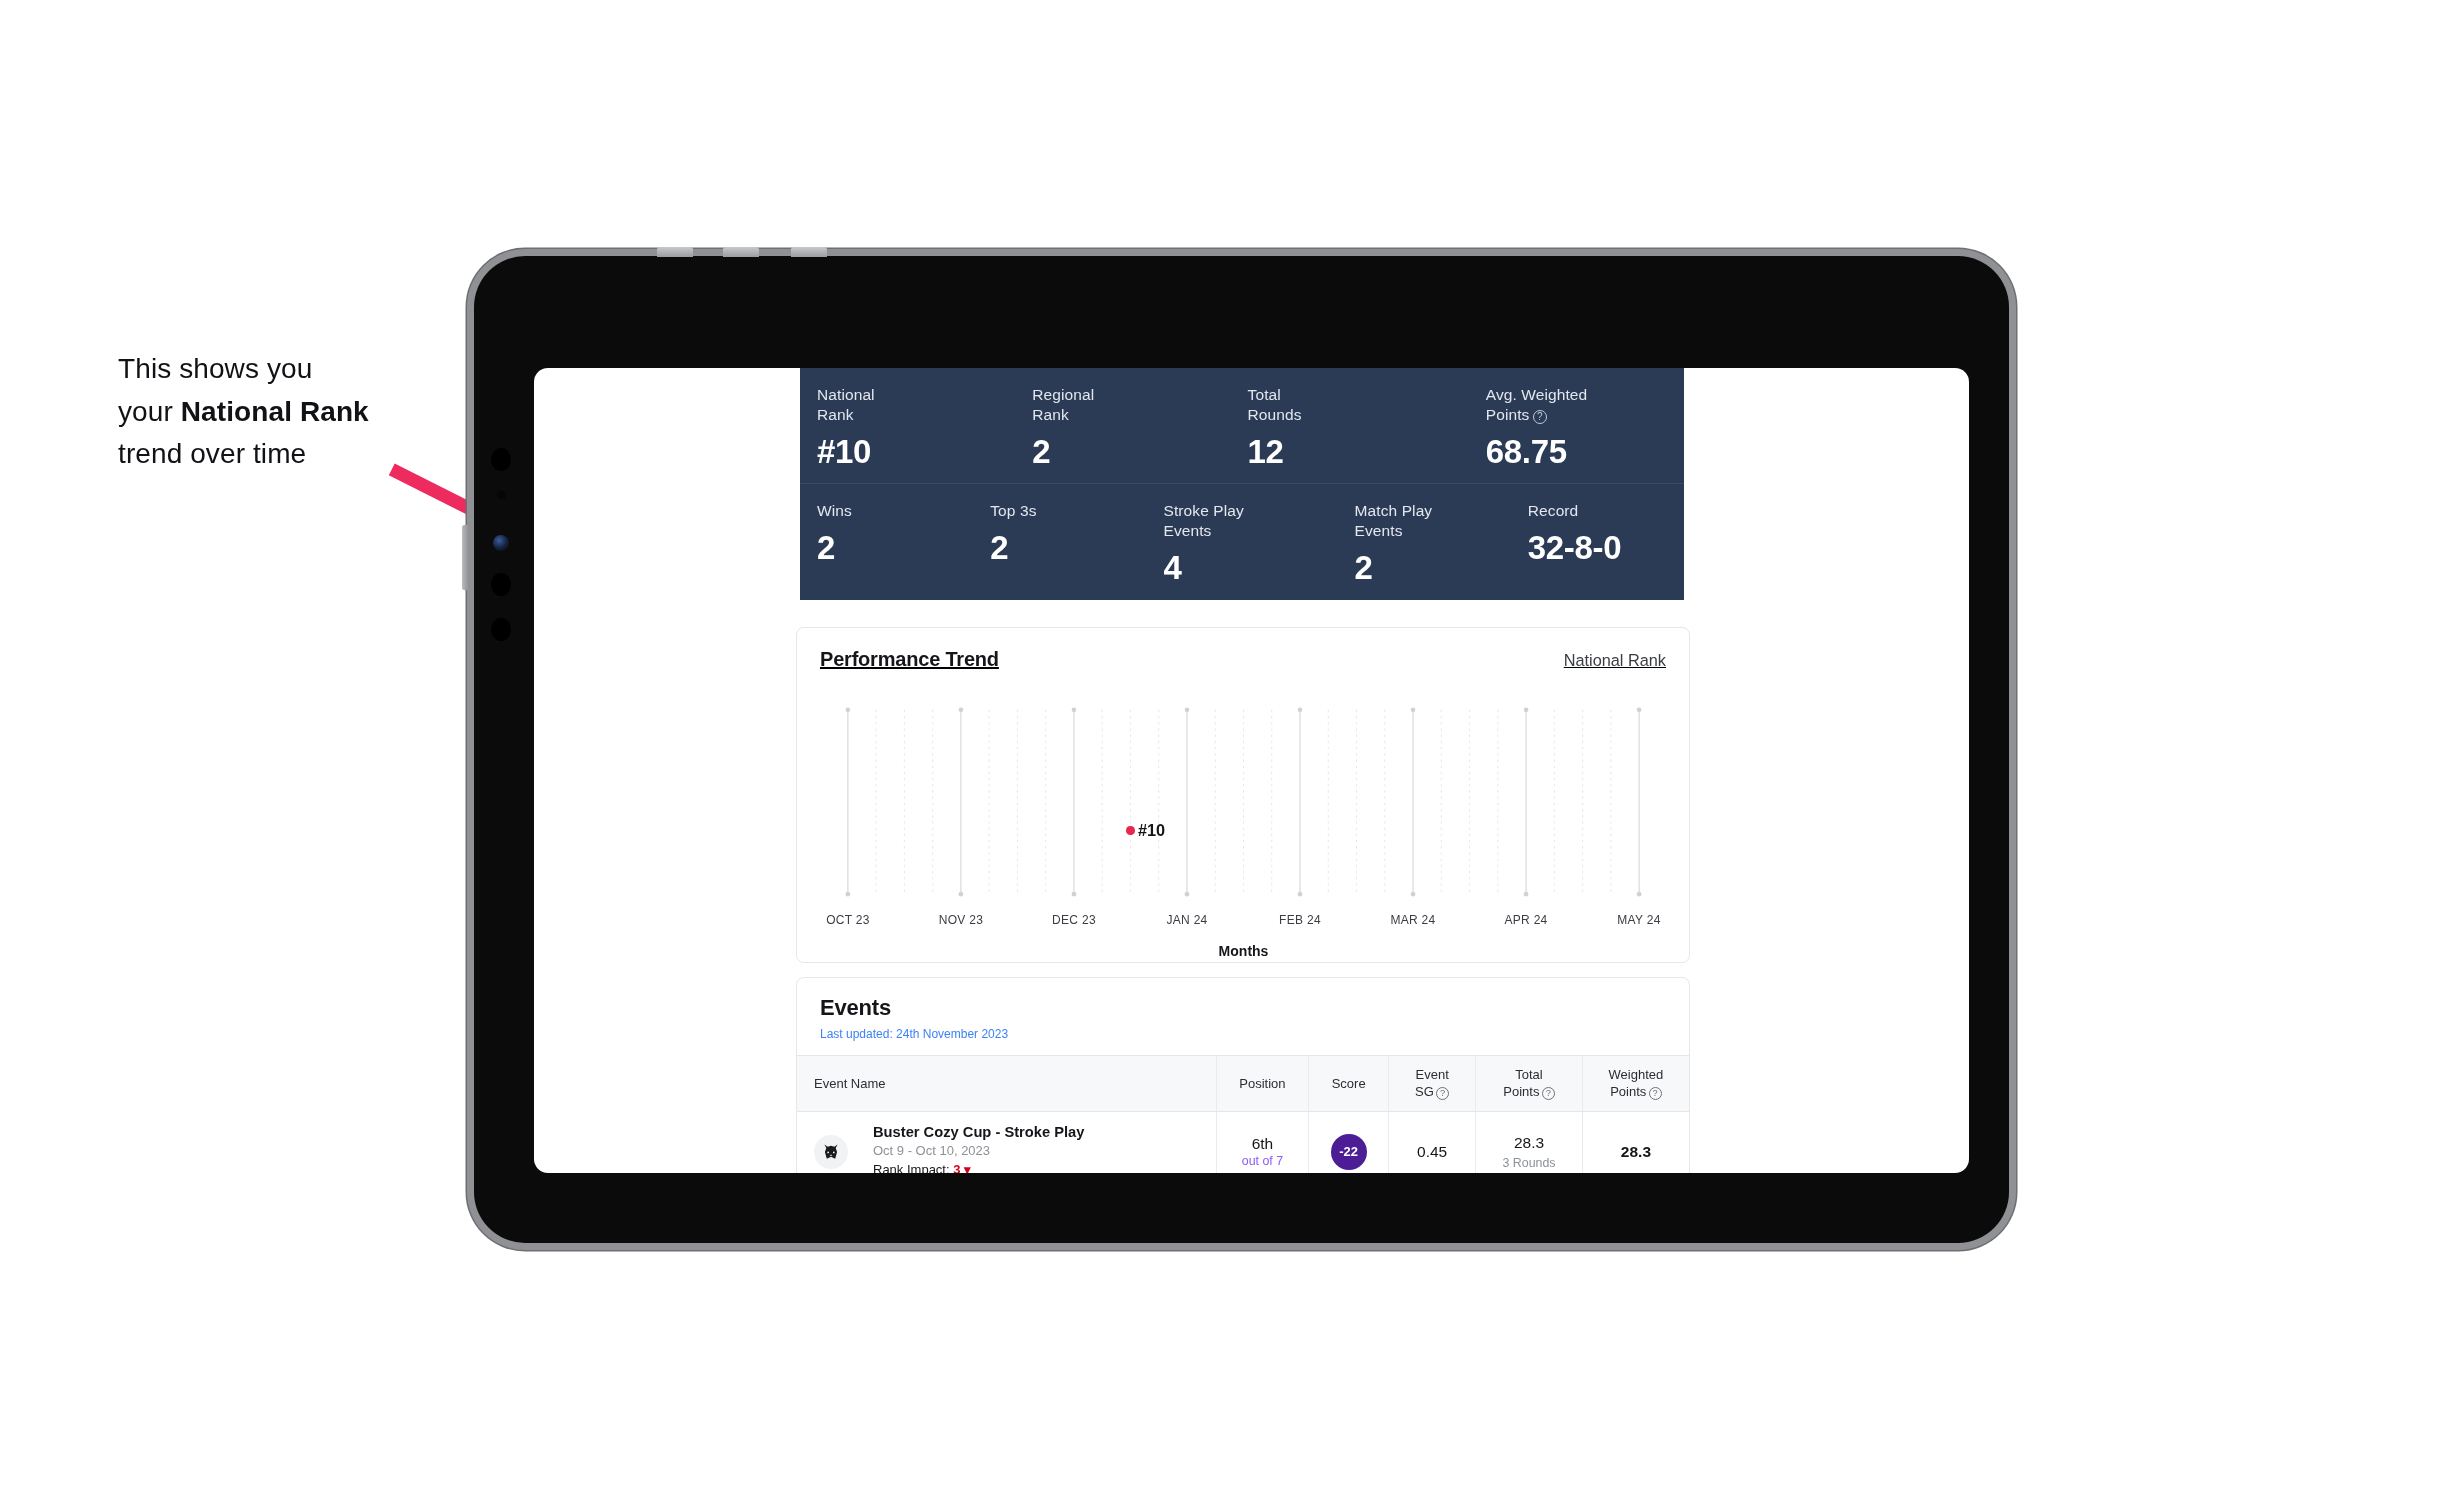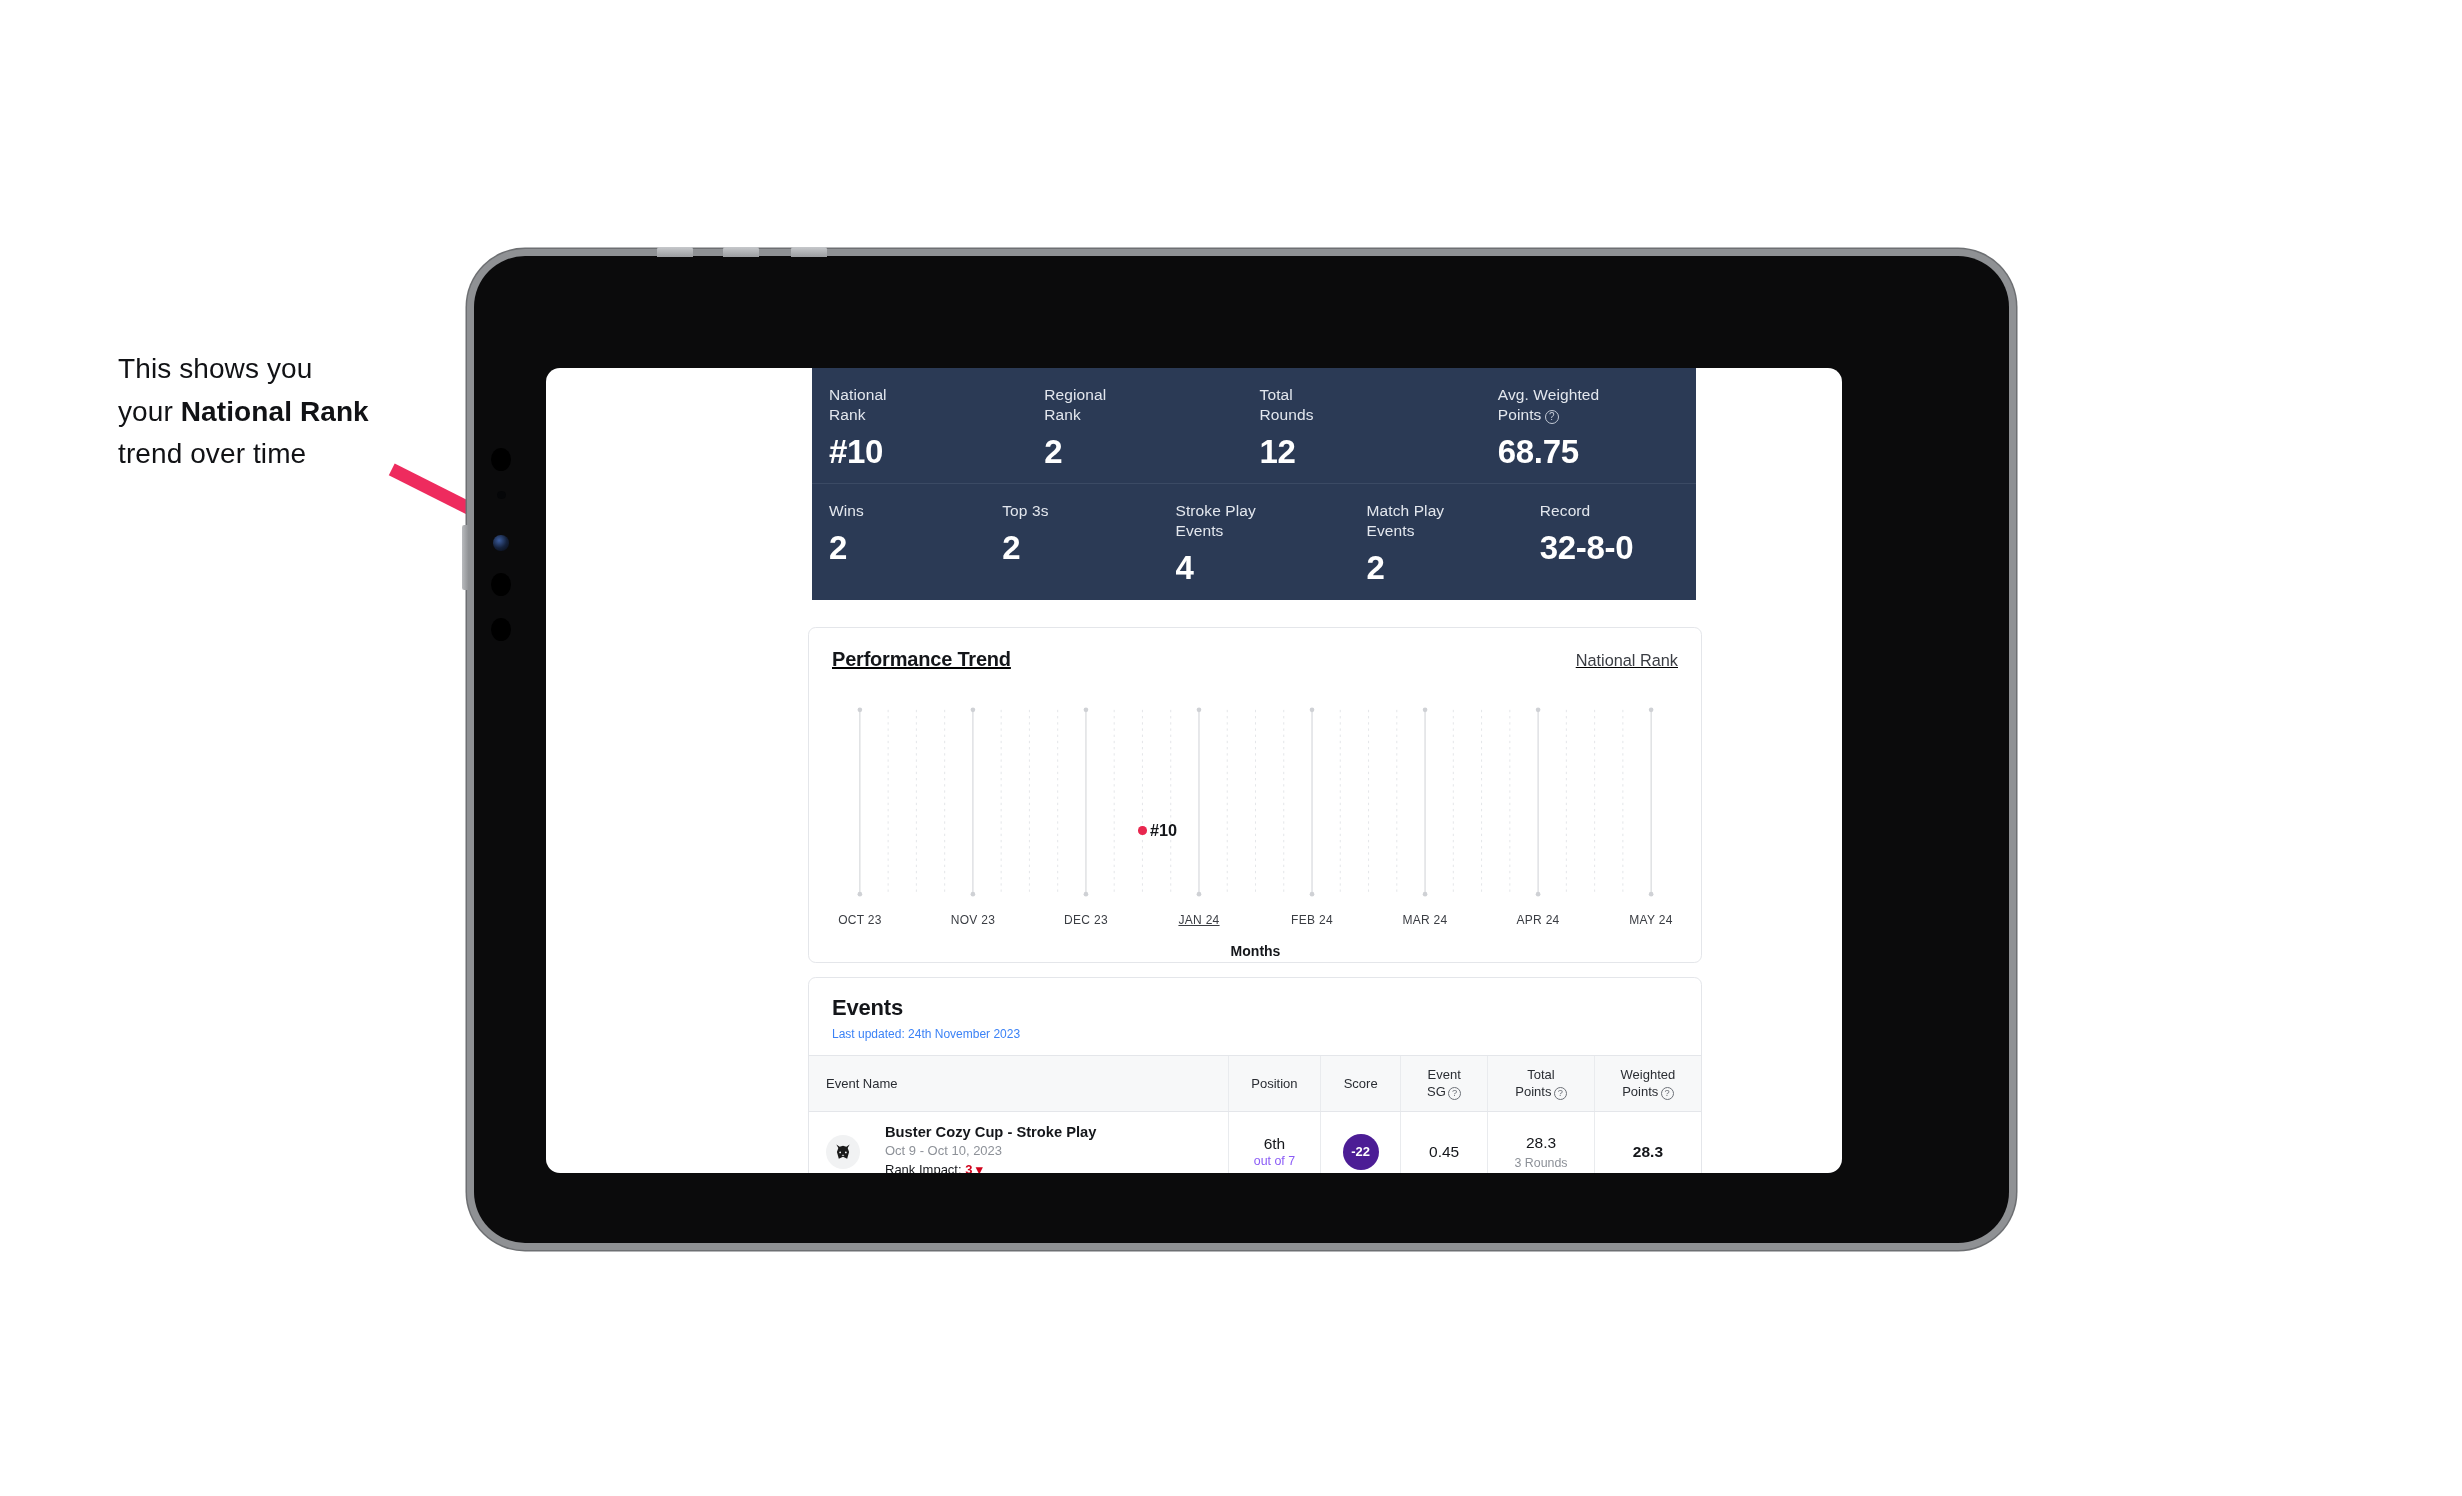--- a/index.html
+++ b/index.html
@@ -34,21 +34,21 @@
   .sidenub {
     position: absolute; left: -11.6px; width: 6.2px; height: 65px;
     background: linear-gradient(90deg,#b9bbbe,#8d8f92); border-radius: 2.3px 0 0 2.3px;
   }
   .lens { position: absolute; border-radius: 50%; background: #000; }
   .lens.sheen { background: radial-gradient(circle at 38% 34%, #3c5d9e 0%, #15223c 52%, #05070d 100%); }
   .lens.tiny  { background: #050608; }
 
   
   #screen {
-    position: absolute; left: 72px; top: 112px; width: 1296px; height: 805px;
+    position: absolute; left: 60px; top: 112px; width: 1435px; height: 805px;
     background: #ffffff; border-radius: 14px; overflow: hidden;
   }
   #app { position: absolute; inset: 0; }
 
   
   #stats {
     position: absolute; left: 266px; top: 0px; width: 884px; height: 232px;
     background: #2b3a55; color: #fff;
   }
   .stats-row { display: flex; height: 116px; }
@@ -276,21 +276,21 @@
                 <line x1="1058" y1="6" x2="1058" y2="244" stroke="#d3d5d9" stroke-width="1.4"></line>
                 <circle cx="1058" cy="6" r="3" fill="#cfd1d5"></circle>
                 <circle cx="1058" cy="244" r="3" fill="#cfd1d5"></circle>
               </svg>
             <div id="dot" style="left: 306px; top: 121px; background: rgb(232, 39, 79);"></div>
             <div id="dotlabel" style="left: 318px; top: 116px;">#10</div>
             <div id="ticks">
                 <div class="xtick" style="left: 28px;">OCT 23</div>
                 <div class="xtick" style="left: 141px;">NOV 23</div>
                 <div class="xtick" style="left: 254px;">DEC 23</div>
-                <div class="xtick" style="left: 367px; text-decoration: underline;">JAN 24</div>
+                <div class="xtick" style="left: 367px;">JAN 24</div>
                 <div class="xtick" style="left: 480px;">FEB 24</div>
                 <div class="xtick" style="left: 593px;">MAR 24</div>
                 <div class="xtick" style="left: 706px;">APR 24</div>
                 <div class="xtick" style="left: 819px;">MAY 24</div>
               </div>
             <div class="axis-title">Months</div>
           </div>
         </div>
 
         <div class="card" id="events">

